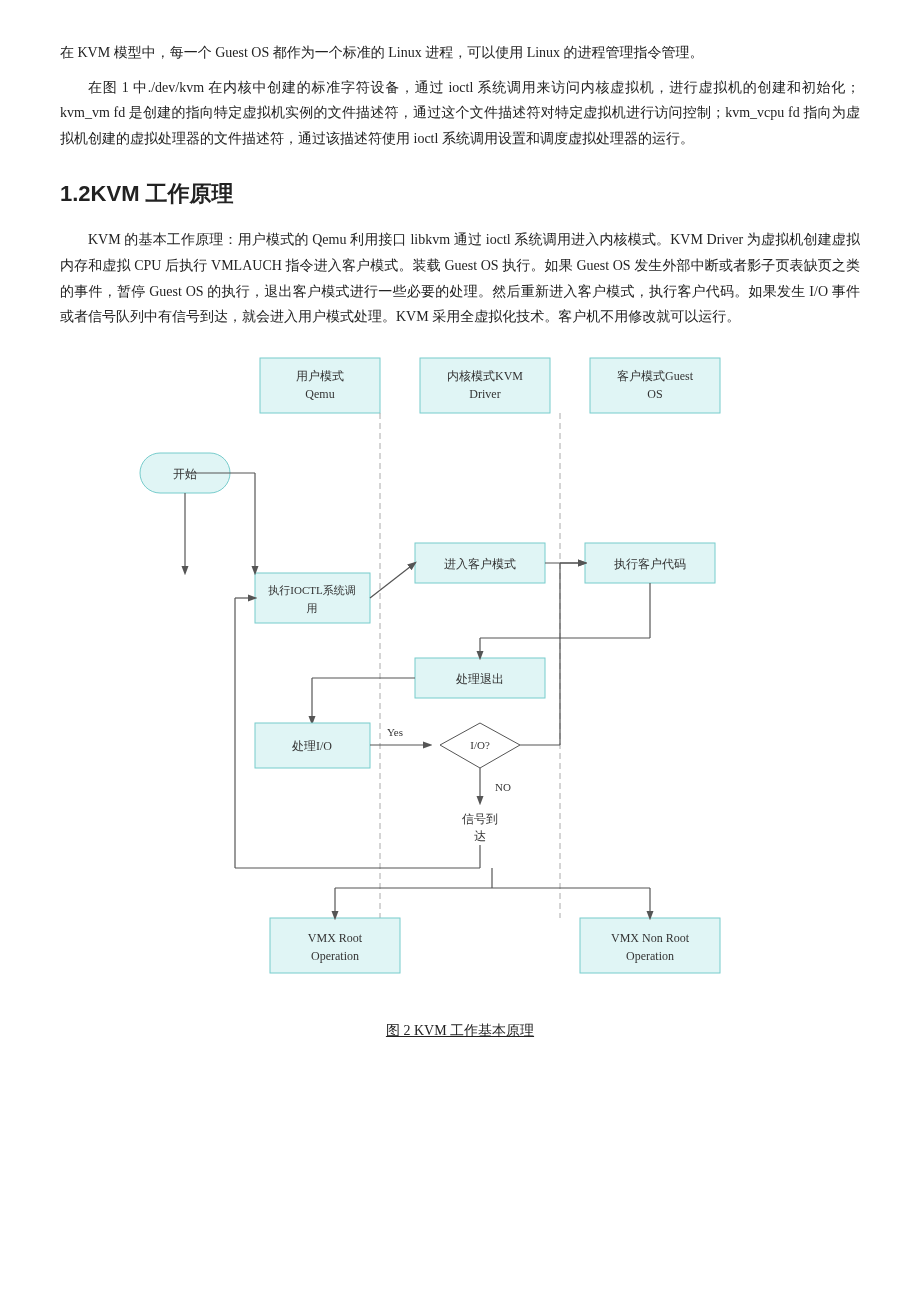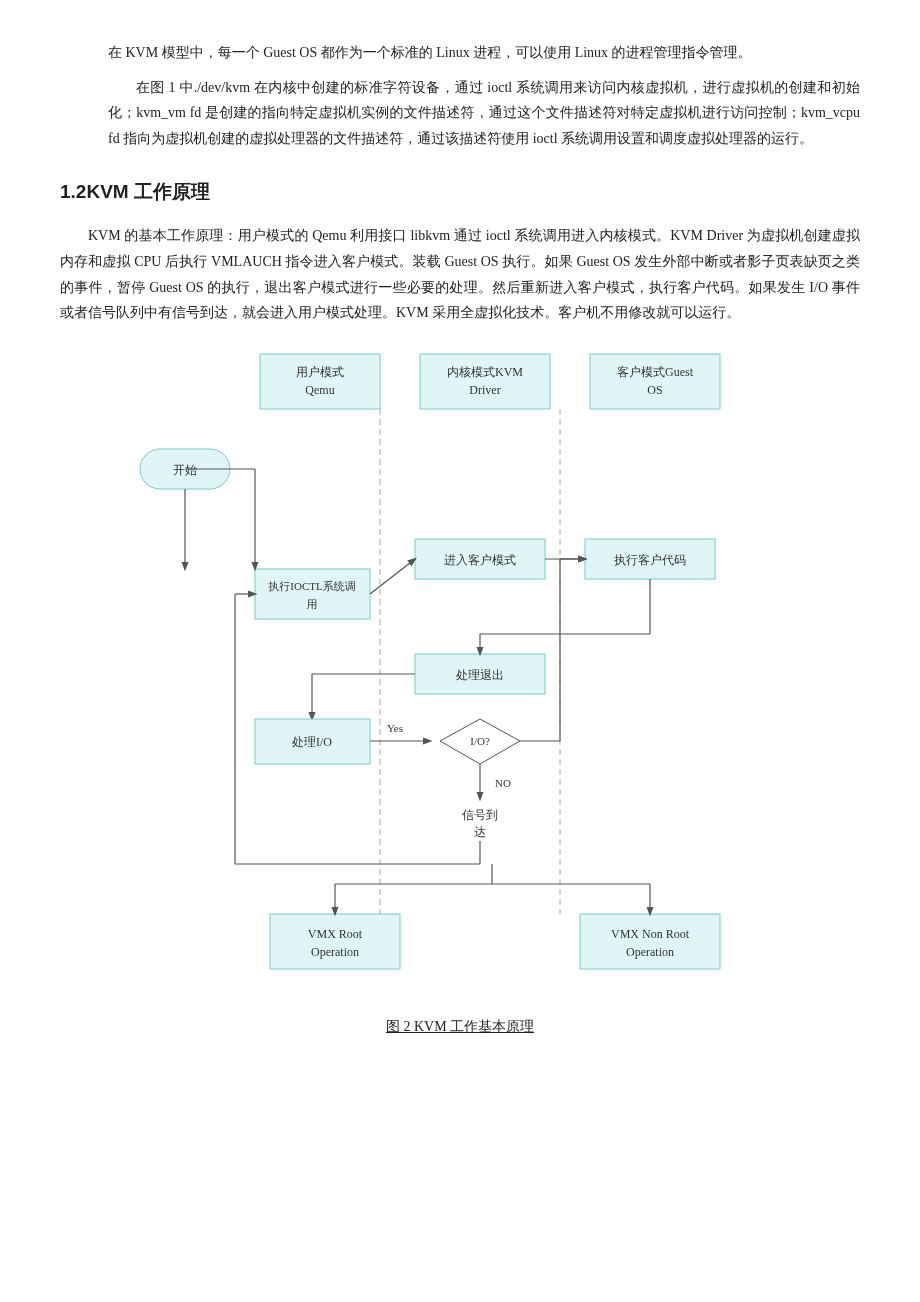--- a/index.html
+++ b/index.html
@@ -10,29 +10,28 @@
       color: #222;
       width: 920px;
       min-height: 1302px;
       padding: 40px 60px 60px 60px;
     }
 
     .intro-text {
       line-height: 1.8;
       margin-bottom: 10px;
       text-align: justify;
-      margin-left: 48px;
     }
 
     .indent {
       text-indent: 2em;
     }
 
     .section-title {
-      font-size: 19px;
+      font-size: 22px;
       font-weight: bold;
       margin: 28px 0 18px 0;
       font-family: "SimHei", "黑体", sans-serif;
     }
 
     .body-text {
       line-height: 1.85;
       text-align: justify;
       margin-bottom: 18px;
       margin-top: 14px;

